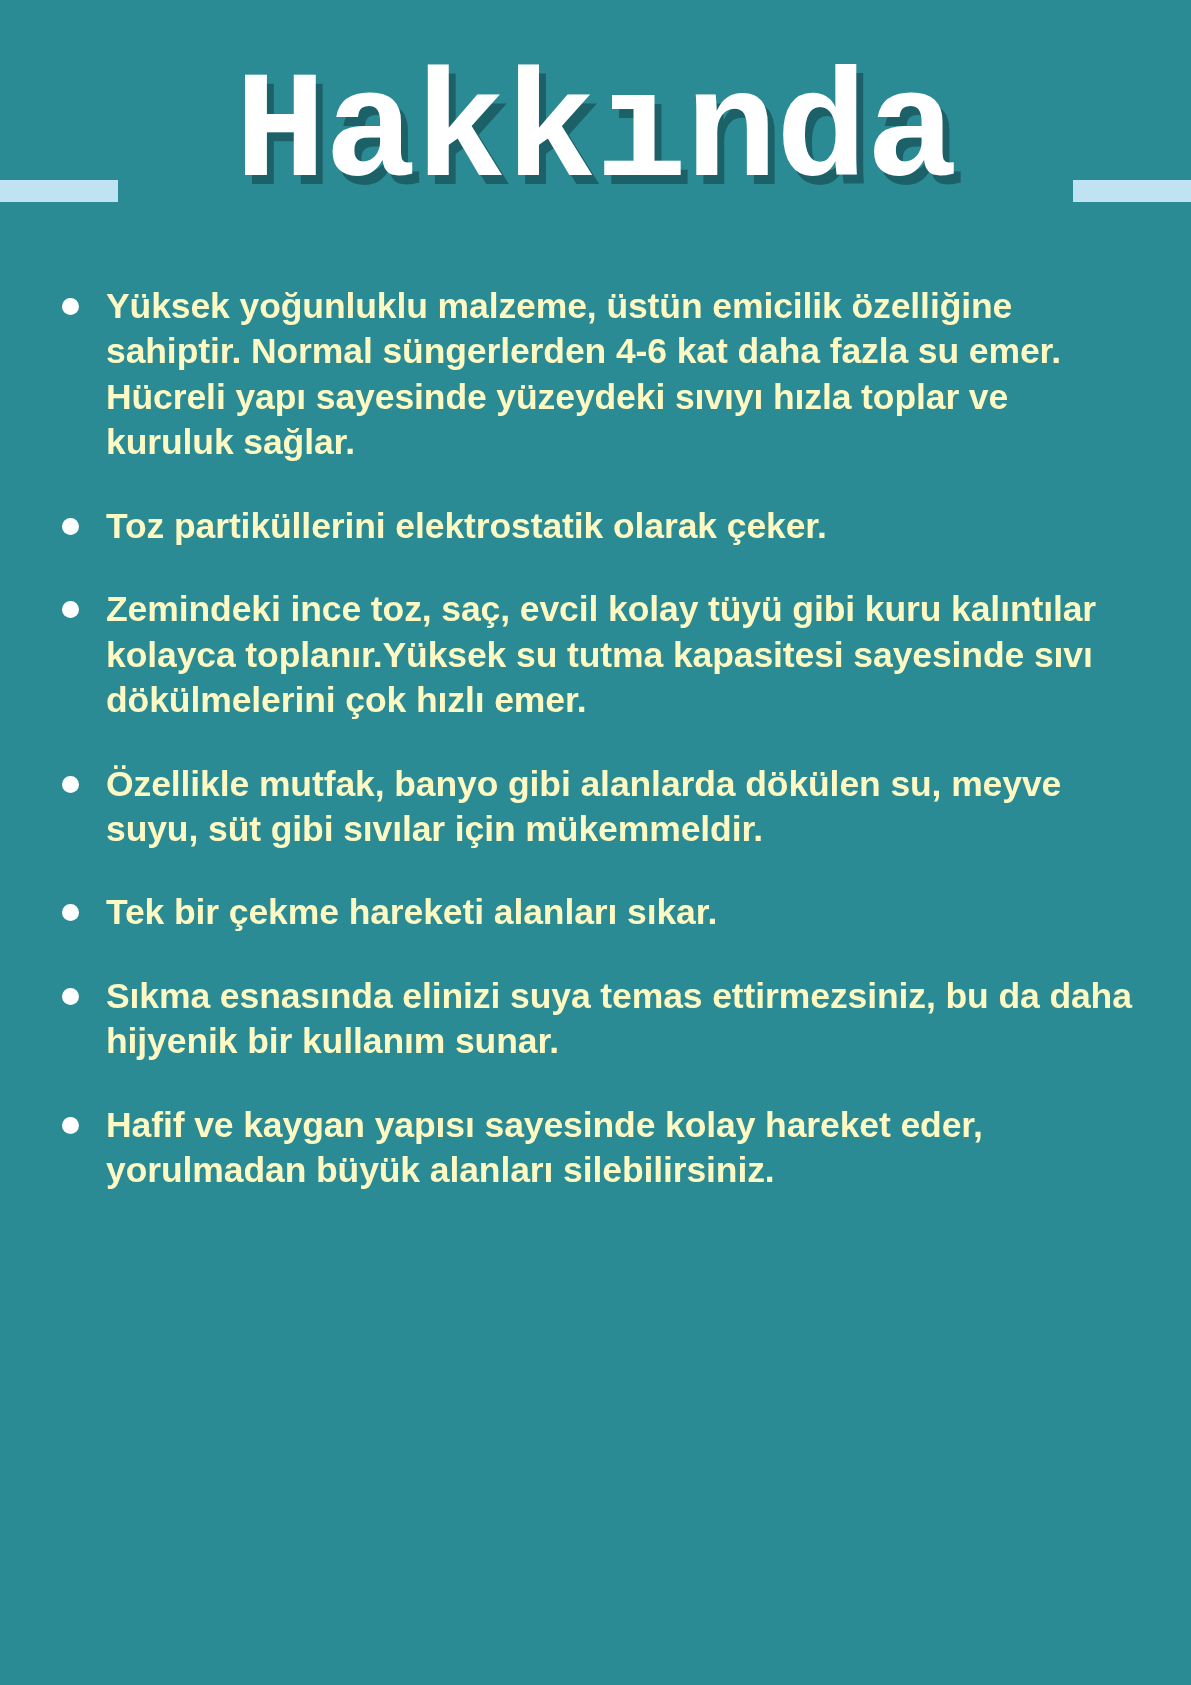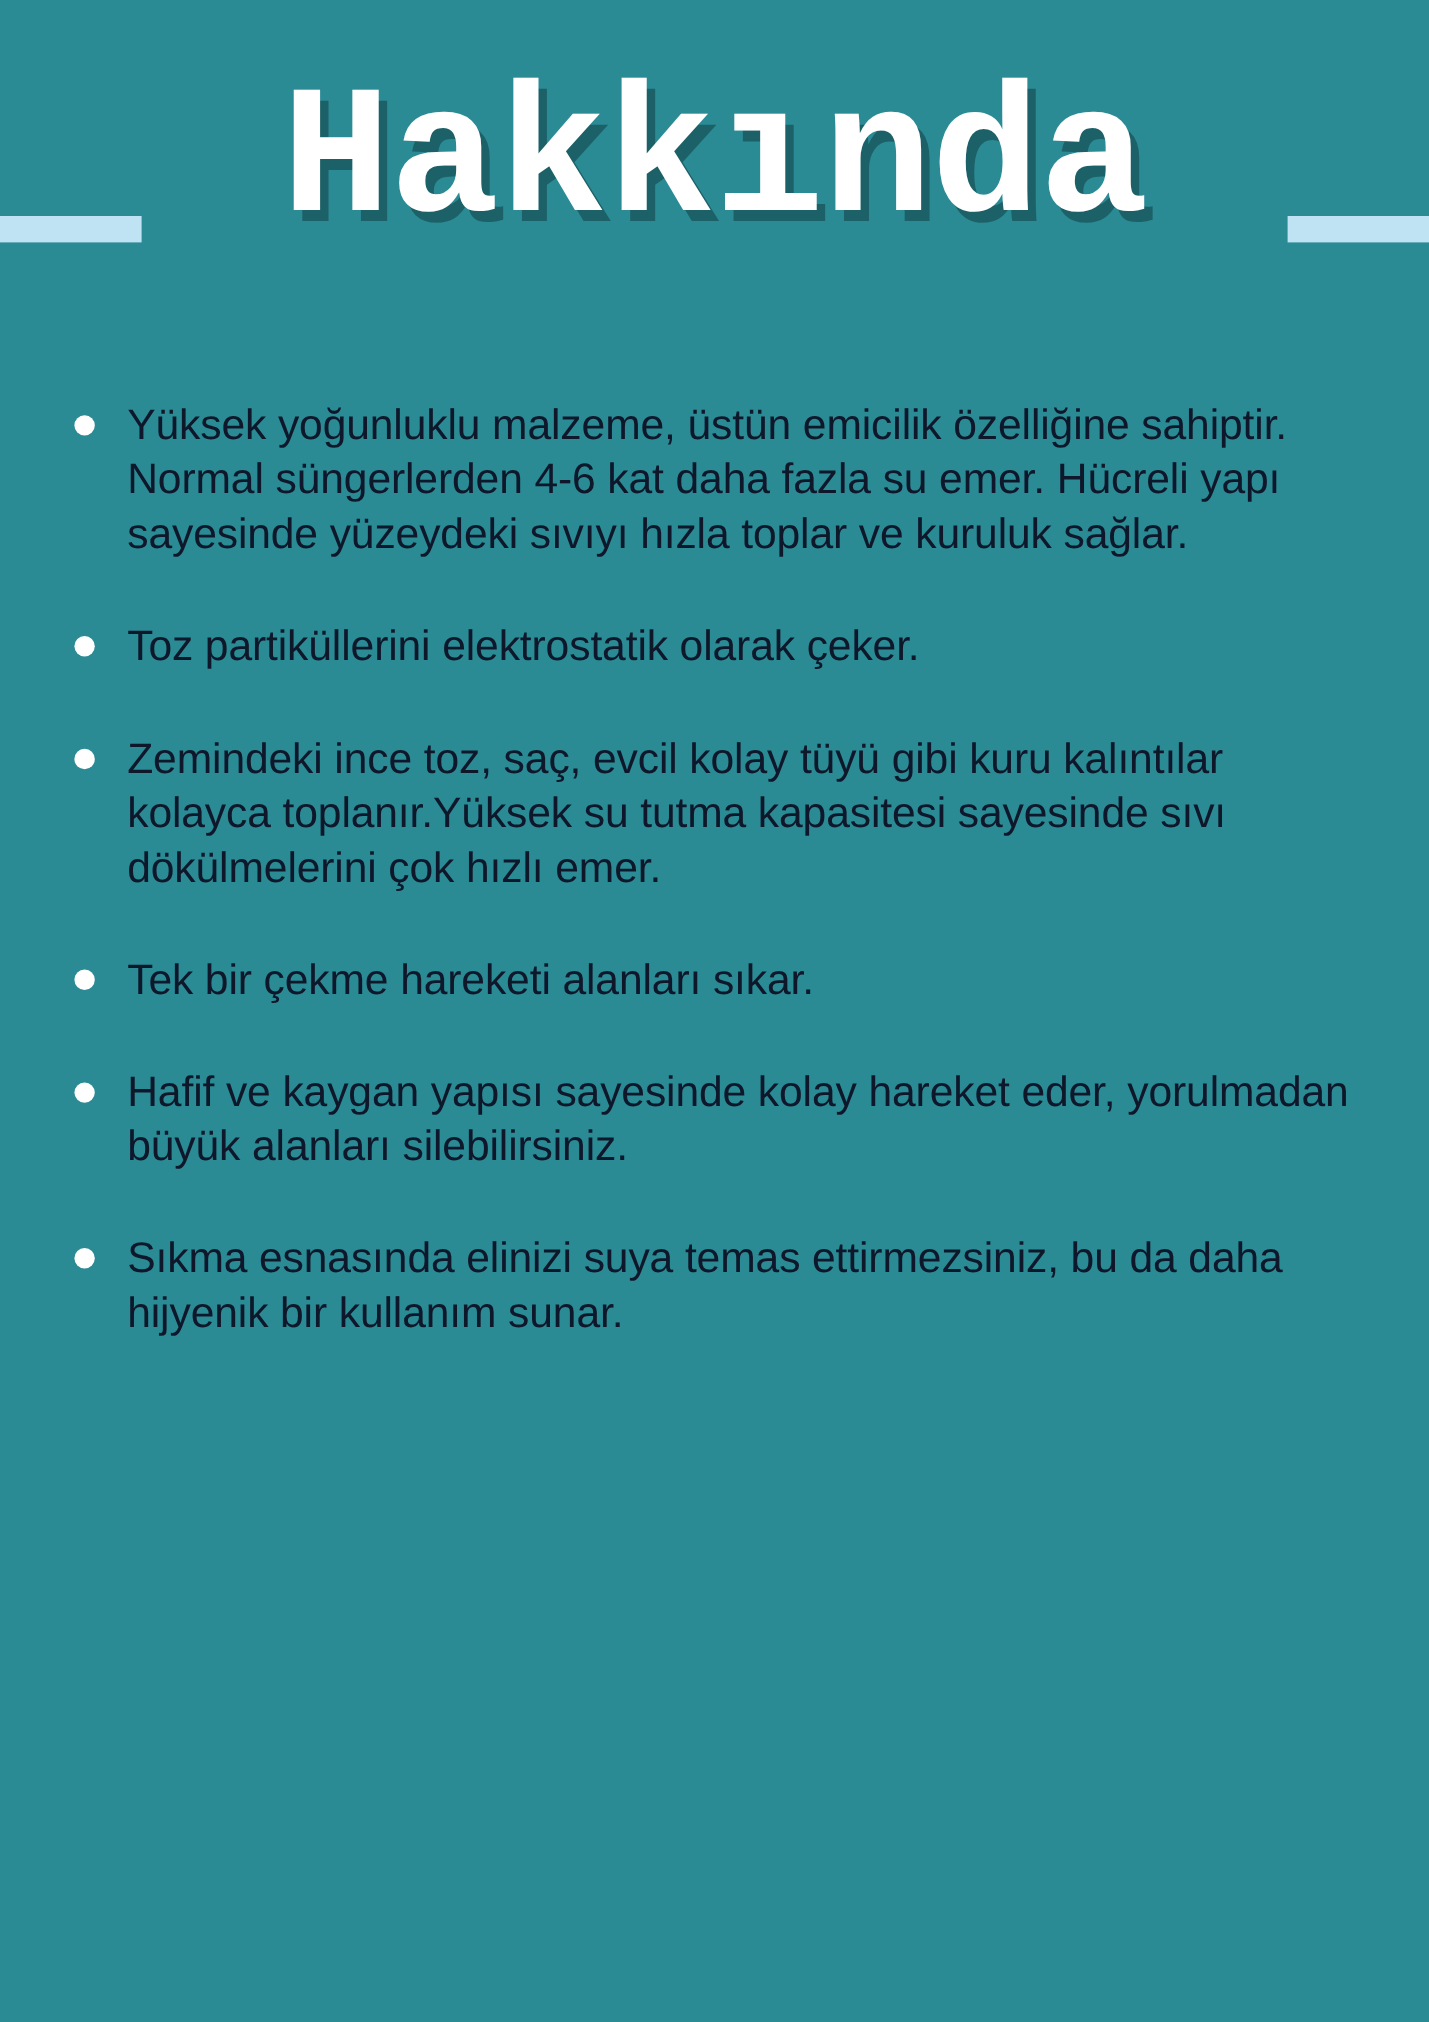--- a/index.html
+++ b/index.html
@@ -65,26 +65,25 @@
   .list {
     list-style: none;
     margin: 0;
     padding: 14px 52px 0 52px;
   }
 
   .item {
     position: relative;
     padding-left: 54px;
     margin-bottom: 38px;
-    color: #0f172a;
+    color: #fef9c3;
     font-size: 35.5px;
     line-height: 1.28;
-    font-weight: 400;
+    font-weight: 700;
     letter-spacing: -0.1px;
-    margin-top: 48px;
   }
 
   .item:last-child {
     margin-bottom: 0;
   }
 
   .bullet {
     position: absolute;
     left: 10px;
     top: 14px;
@@ -113,25 +112,29 @@
     <li class="item">
       <span class="bullet"></span>
       <span>Toz partiküllerini elektrostatik olarak çeker.</span>
     </li>
     <li class="item">
       <span class="bullet"></span>
       <span>Zemindeki ince toz, saç, evcil kolay tüyü gibi kuru kalıntılar kolayca toplanır.Yüksek su tutma kapasitesi sayesinde sıvı dökülmelerini çok hızlı emer.</span>
     </li>
     <li class="item">
       <span class="bullet"></span>
+      <span>Özellikle mutfak, banyo gibi alanlarda dökülen su, meyve suyu, süt gibi sıvılar için mükemmeldir.</span>
+    </li>
+    <li class="item">
+      <span class="bullet"></span>
       <span>Tek bir çekme hareketi alanları sıkar.</span>
     </li>
     <li class="item">
       <span class="bullet"></span>
-      <span>Hafif ve kaygan yapısı sayesinde kolay hareket eder, yorulmadan büyük alanları silebilirsiniz.</span>
+      <span>Sıkma esnasında elinizi suya temas ettirmezsiniz, bu da daha hijyenik bir kullanım sunar.</span>
     </li>
     <li class="item">
       <span class="bullet"></span>
-      <span>Sıkma esnasında elinizi suya temas ettirmezsiniz, bu da daha hijyenik bir kullanım sunar.</span>
+      <span>Hafif ve kaygan yapısı sayesinde kolay hareket eder, yorulmadan büyük alanları silebilirsiniz.</span>
     </li>
   </ul>
 
 </div>
 
 </body></html>

